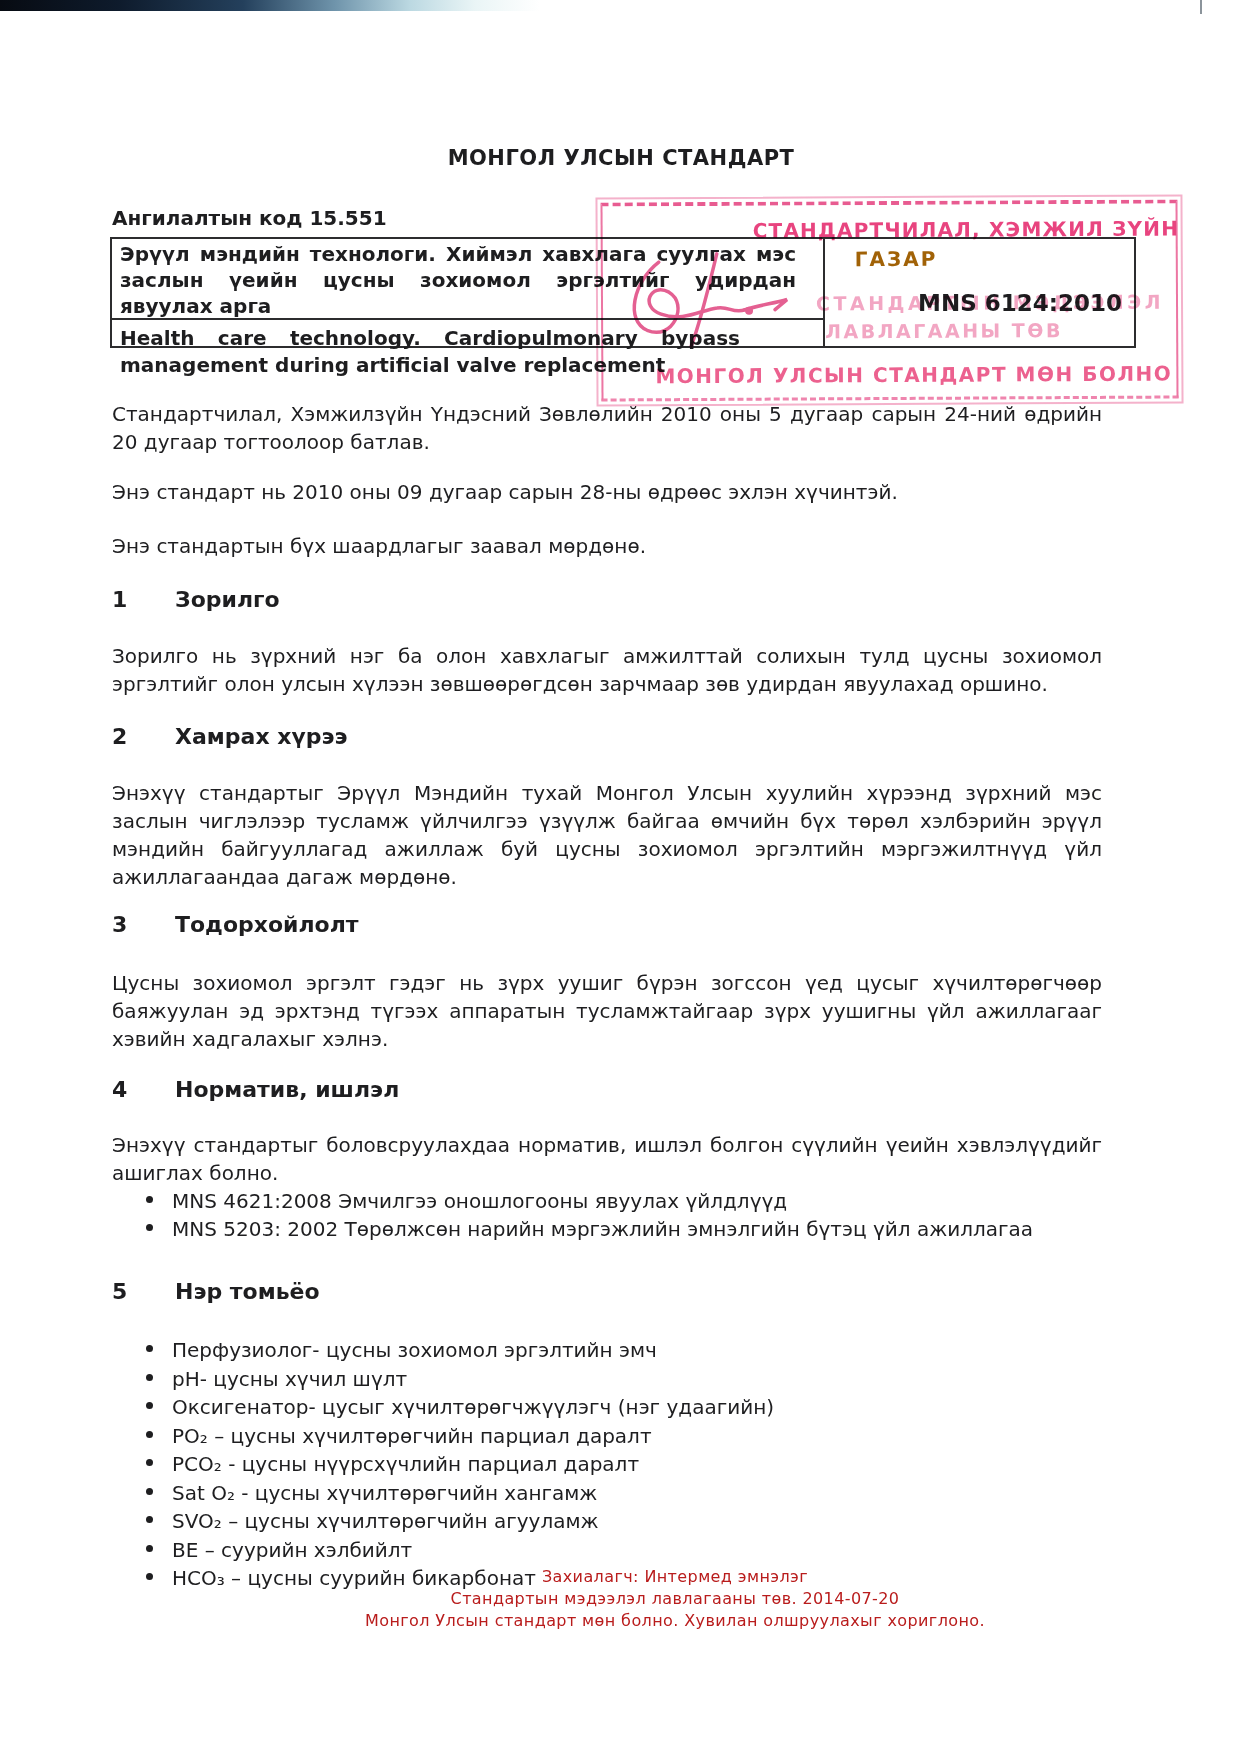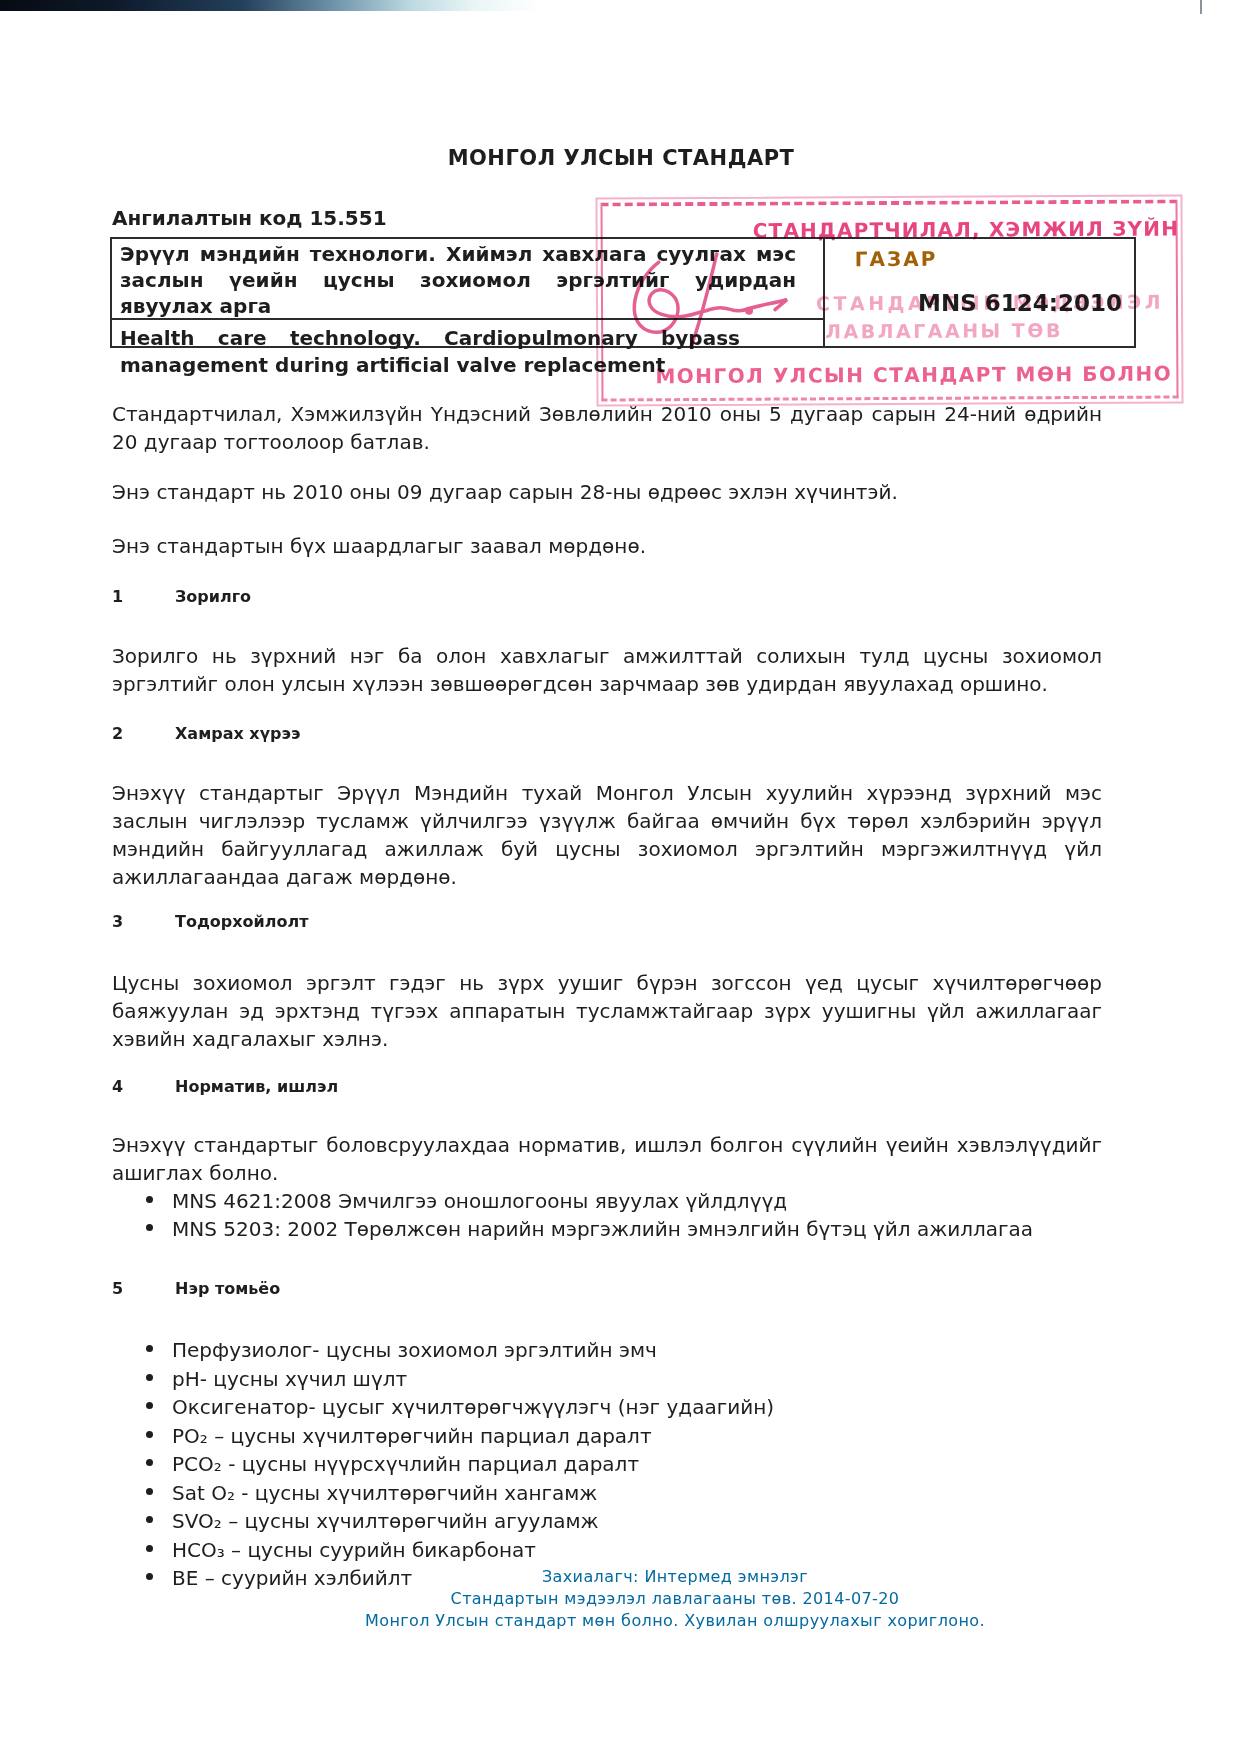--- a/index.html
+++ b/index.html
@@ -18,41 +18,41 @@
   .class-code{left:112px;top:206px;font-size:20px;font-weight:bold;}
   
   .hdr-table{left:110px;top:237px;width:1026px;height:111px;border:2px solid #2c2c2e;box-sizing:border-box;}
   .hdr-left{position:absolute;left:0;top:0;width:713px;height:100%;border-right:2px solid #2c2c2e;box-sizing:border-box;}
   .hdr-mn{position:absolute;left:8px;top:2px;width:676px;font-size:20px;font-weight:bold;line-height:26px;text-align:justify;text-align-last:left;}
   .hdr-divider{position:absolute;left:0;top:79px;width:100%;height:2px;background:#2c2c2e;}
   .hdr-en{position:absolute;left:8px;top:86px;width:620px;font-size:20px;font-weight:bold;line-height:27px;text-align:justify;text-align-last:left;}
   .hdr-code{position:absolute;left:778px;top:51px;width:260px;text-align:center;font-size:23px;font-weight:bold;z-index:2;}
   
   .para{left:112px;width:990px;font-size:20px;line-height:28px;text-align:justify;text-align-last:left;}
-  .heading{left:112px;width:900px;font-size:16px;font-weight:bold;}
+  .heading{left:112px;width:900px;font-size:22px;font-weight:bold;}
   .heading .h-num{display:inline-block;width:63px;}
   .blist{left:146px;width:980px;font-size:20px;}
   .b-row{display:flex;align-items:baseline;line-height:28px;}
   .blist.wide .b-row{line-height:28.5px;}
   .b-dot{width:7px;height:7px;border-radius:50%;background:#1e1e20;margin-right:19px;position:relative;top:-5px;flex:0 0 auto;}
   
   .stamp{left:601px;top:201px;width:577px;height:199px;box-sizing:border-box;
     border:2px solid rgba(227,52,118,.68);outline:2px solid rgba(227,52,118,.38);outline-offset:3px;
     border-top:4px dashed rgba(227,52,118,.8);border-bottom:3px dashed rgba(227,52,118,.6);
     transform:rotate(-.3deg);mix-blend-mode:multiply;z-index:5;pointer-events:none;}
   .stamp-line{position:absolute;white-space:nowrap;color:#e23a78;font-weight:bold;}
   .st1{left:150px;top:13px;font-size:20px;letter-spacing:1.2px;color:#e8447f;}
   .st2{left:252px;top:42px;font-size:20px;letter-spacing:2px;color:#a16207;}
   .st3{left:213px;top:87px;font-size:19px;letter-spacing:3.5px;color:#f2a6c3;}
   .st4{left:222px;top:115px;font-size:19px;letter-spacing:2.5px;color:#f2a6c3;}
   .st5{left:52px;top:158px;font-size:20px;letter-spacing:1.5px;color:#ec618f;}
   .sig{position:absolute;left:18px;top:42px;opacity:.85;}
   
   .wmark{left:250px;top:1566px;width:850px;text-align:center;font-size:16px;line-height:22px;
-    color:#0369a1;letter-spacing:.4px;filter:blur(.4px);}
+    color:#b91c1c;letter-spacing:.4px;filter:blur(.4px);}
 </style>
 </head>
 <body>
 
 <div class="abs scan-bar"></div>
 <div class="abs scan-tick"></div>
 
 <div class="abs doc-title">МОНГОЛ УЛСЫН СТАНДАРТ</div>
 <div class="abs class-code">Ангилалтын код 15.551</div>
 
@@ -142,25 +142,25 @@
   <div class="b-row">
       <span class="b-dot"></span>
       <span>Sat O₂ - цусны хүчилтөрөгчийн хангамж</span>
     </div>
   <div class="b-row">
       <span class="b-dot"></span>
       <span>SVO₂ – цусны хүчилтөрөгчийн агууламж</span>
     </div>
   <div class="b-row">
       <span class="b-dot"></span>
-      <span>HCO₃ – цусны суурийн бикарбонат</span>
+      <span>BE – суурийн хэлбийлт</span>
     </div>
   <div class="b-row">
       <span class="b-dot"></span>
-      <span>BE – суурийн хэлбийлт</span>
+      <span>HCO₃ – цусны суурийн бикарбонат</span>
     </div>
 </div>
 
 <div class="abs wmark">
   <div>Захиалагч: Интермед эмнэлэг</div>
   <div>Стандартын мэдээлэл лавлагааны төв. 2014-07-20</div>
   <div>Монгол Улсын стандарт мөн болно. Хувилан олшруулахыг хориглоно.</div>
 </div>
 
 </body></html>

